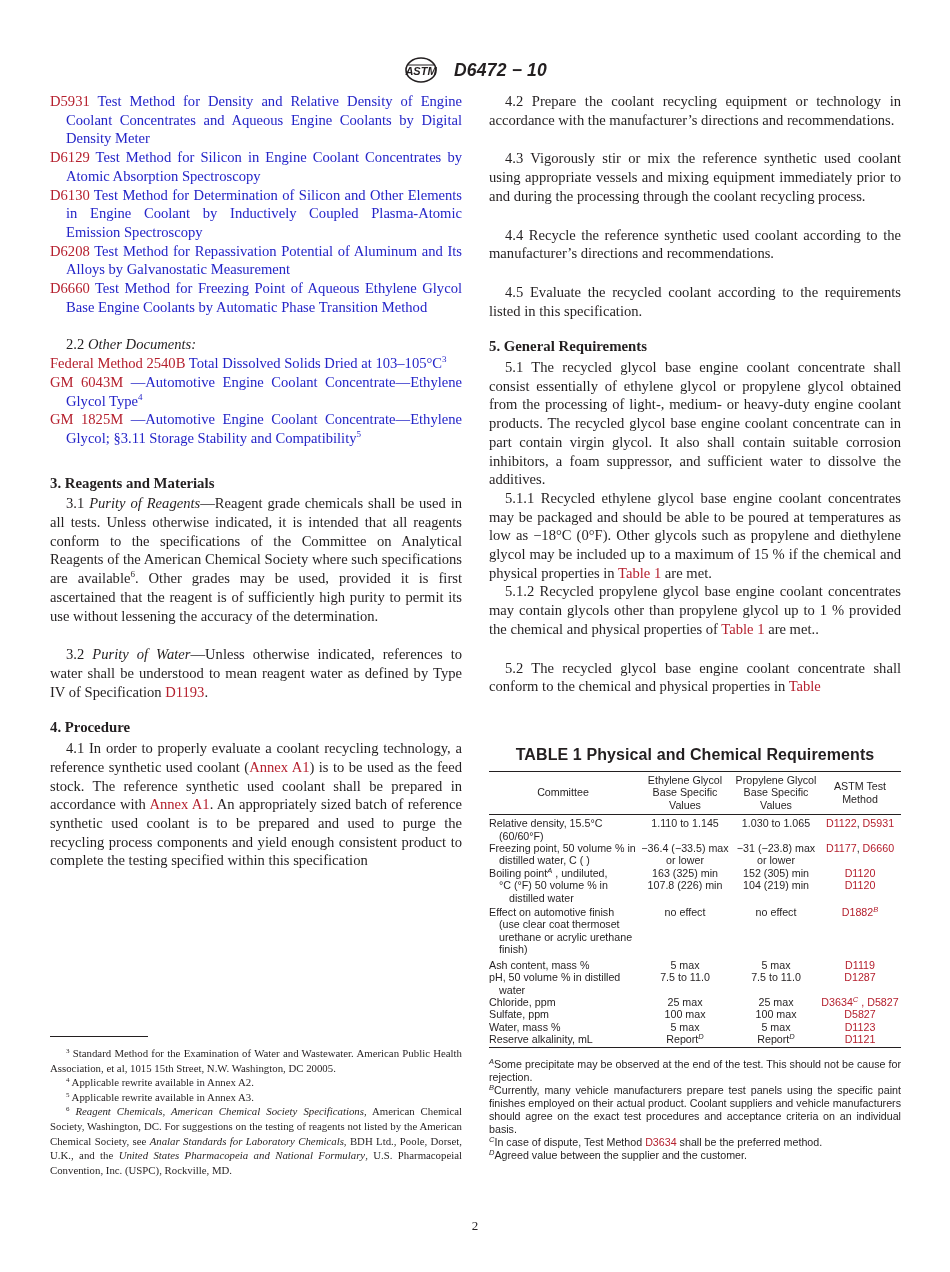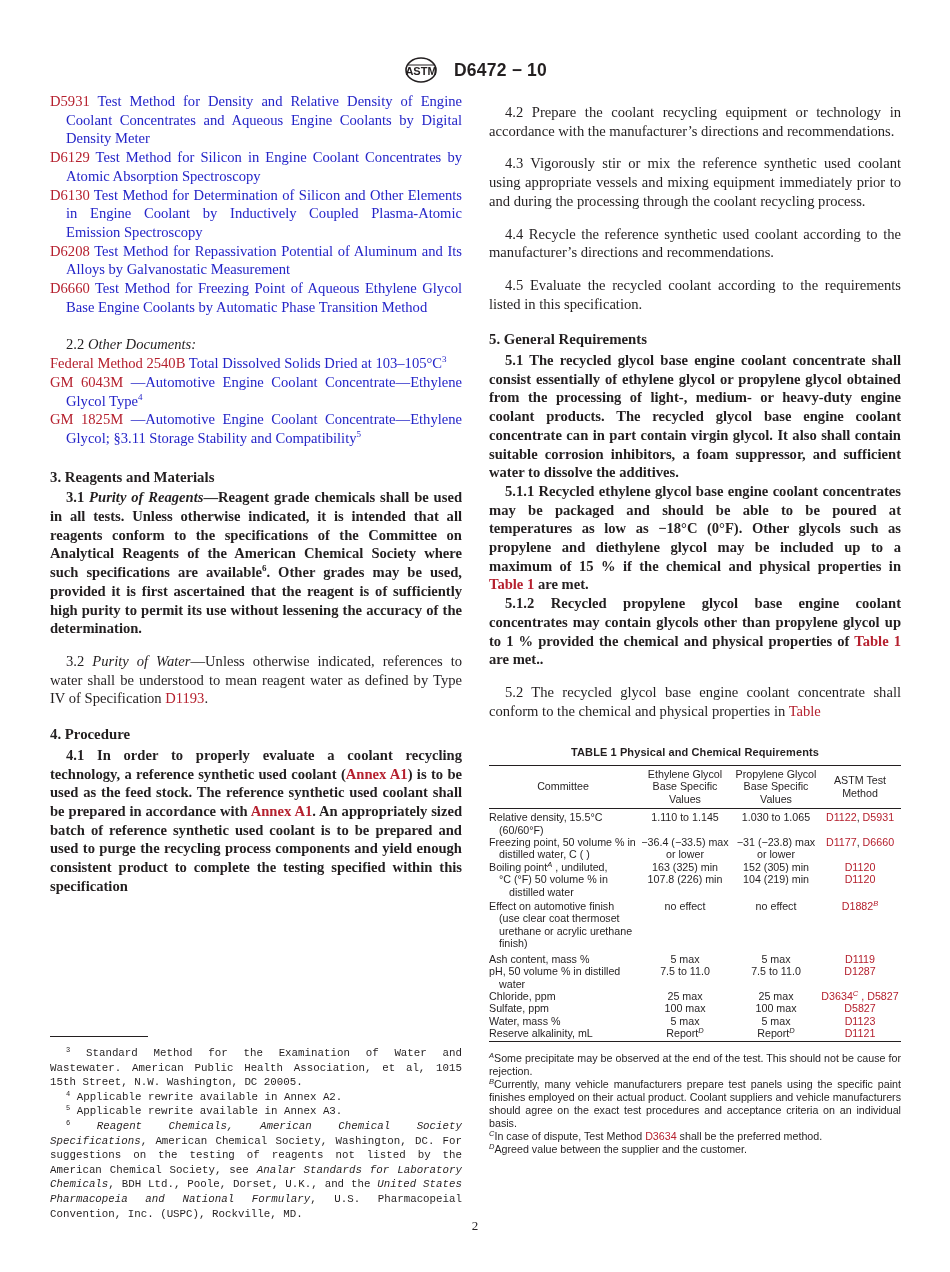--- a/index.html
+++ b/index.html
@@ -1,43 +1,43 @@
 <!DOCTYPE html>
 <html><head>
 <meta charset="utf-8">
 <style>
   * { box-sizing: border-box; margin: 0; padding: 0; }
   html, body { width: 950px; height: 1272px; background: #ffffff; }
   body { position: relative; font-family: "Liberation Serif", serif; color: #231f20; overflow: hidden; }
 
   .header { position: absolute; top: 56px; left: 0; width: 950px; text-align: center; height: 28px; }
-  .header-inner { display: inline-flex; align-items: center; gap: 15px; }
+  .header-inner { display: inline-flex; align-items: center; gap: 15px; font-style: italic; }
   .astm-logo { width: 36px; height: 28px; display: inline-block; }
   .doc-id { font-family: "Liberation Sans", sans-serif; font-weight: bold; font-size: 17.5px; color: #231f20; letter-spacing: 0.2px; }
 
   .col { position: absolute; top: 92px; width: 412px; font-size: 14.6px; line-height: 18.7px; text-align: justify; }
   .col-left { left: 50px; }
   .col-right { left: 489px; }
 
   .ref { padding-left: 16px; text-indent: -16px; text-align: justify; }
   .red { color: #b5202e; }
   .blue-text { color: #2424c8; }
-  .para { text-indent: 16px; margin-top: 14px; text-align: justify; }
-  .para.tight { margin-top: 0; font-weight: bold; }
+  .para { text-indent: 16px; margin-top: 20px; text-align: justify; }
+  .para.tight { margin-top: 0; }
   .heading { font-weight: bold; margin-top: 16px; margin-bottom: 2px; font-size: 14.8px; }
   .it { font-style: italic; }
   sup { font-size: 9px; line-height: 0; vertical-align: 6px; }
 
   .fn-rule { position: absolute; left: 50px; top: 1036px; width: 98px; border-top: 1px solid #231f20; }
   .footnotes { position: absolute; left: 50px; top: 1046px; width: 412px; font-size: 10.8px; line-height: 14.6px; text-align: justify; }
-  .footnotes .fn { text-indent: 16px; font-family: Liberation Mono, monospace; }
+  .footnotes .fn { text-indent: 16px; }
   .footnotes sup { font-size: 7px; vertical-align: 4px; }
 
   .table-wrap { position: absolute; left: 489px; top: 746px; width: 412px; font-family: "Liberation Sans", sans-serif; }
-  .table-title { text-align: center; font-weight: bold; font-size: 11px; margin-bottom: 7px; letter-spacing: 0.1px; }
+  .table-title { text-align: center; font-weight: bold; font-size: 16px; margin-bottom: 7px; letter-spacing: 0.1px; }
   table { width: 100%; border-collapse: collapse; font-size: 10.7px; line-height: 12.4px; }
   thead th { font-weight: normal; text-align: center; vertical-align: middle; padding: 2px 0 3px; border-top: 1.3px solid #231f20; border-bottom: 1px solid #231f20; }
   td { vertical-align: top; padding: 0; }
   td.prop { padding-left: 10px; text-indent: -10px; width: 148px; }
   td.c { text-align: center; }
   td.eg { width: 96px; margin-top: 8px; }
   td.pg { width: 86px; }
   tbody tr.first td { padding-top: 2px; }
   tbody tr.last td { border-bottom: 1.6px solid #231f20; padding-bottom: 1px; }
   td sup, .tnotes sup { font-size: 7.5px; vertical-align: 4px; font-style: italic; }
@@ -64,38 +64,38 @@
   <div class="ref"><a class="red">D6129</a><span class="blue-text"> Test Method for Silicon in Engine Coolant Concentrates by Atomic Absorption Spectroscopy</span></div>
   <div class="ref"><a class="red">D6130</a><span class="blue-text"> Test Method for Determination of Silicon and Other Elements in Engine Coolant by Inductively Coupled Plasma-Atomic Emission Spectroscopy</span></div>
   <div class="ref"><a class="red">D6208</a><span class="blue-text"> Test Method for Repassivation Potential of Aluminum and Its Alloys by Galvanostatic Measurement</span></div>
   <div class="ref"><a class="red">D6660</a><span class="blue-text"> Test Method for Freezing Point of Aqueous Ethylene Glycol Base Engine Coolants by Automatic Phase Transition Method</span></div>
 
   <div class="para" style="margin-top:19px"><span>2.2</span> <span class="it">Other Documents:</span></div>
   <div class="ref"><a class="red">Federal Method 2540B</a><span class="blue-text"> Total Dissolved Solids Dried at 103–105°C</span><sup class="blue-text">3</sup></div>
   <div class="ref"><a class="red">GM 6043M</a><span class="blue-text"> —Automotive Engine Coolant Concentrate—Ethylene Glycol Type</span><sup class="blue-text">4</sup></div>
   <div class="ref"><a class="red">GM 1825M</a><span class="blue-text"> —Automotive Engine Coolant Concentrate—Ethylene Glycol; §3.11 Storage Stability and Compatibility</span><sup class="blue-text">5</sup></div>
 
-  <div class="heading" style="margin-top:20px">3.  Reagents and Materials</div>
+  <div class="heading" style="margin-top:26px">3.  Reagents and Materials</div>
   <div class="para tight"><span>3.1 </span><span class="it">Purity of Reagents</span><span>—Reagent grade chemicals shall be used in all tests. Unless otherwise indicated, it is intended that all reagents conform to the specifications of the Committee on Analytical Reagents of the American Chemical Society where such specifications are available</span><sup>6</sup><span>. Other grades may be used, provided it is first ascertained that the reagent is of sufficiently high purity to permit its use without lessening the accuracy of the determination.</span></div>
   <div class="para"><span>3.2 </span><span class="it">Purity of Water</span><span>—Unless otherwise indicated, references to water shall be understood to mean reagent water as defined by Type IV of Specification </span><a class="red">D1193</a><span>.</span></div>
 
   <div class="heading" style="margin-top:17px">4.  Procedure</div>
   <div class="para tight"><span>4.1 In order to properly evaluate a coolant recycling technology, a reference synthetic used coolant (</span><a class="red">Annex A1</a><span>) is to be used as the feed stock. The reference synthetic used coolant shall be prepared in accordance with </span><a class="red">Annex A1</a><span>. An appropriately sized batch of reference synthetic used coolant is to be prepared and used to purge the recycling process components and yield enough consistent product to complete the testing specified within this specification</span></div>
 </div>
 
 <div class="fn-rule"></div>
 <div class="footnotes">
   <div class="fn"><sup>3</sup><span> Standard Method for the Examination of Water and Wastewater. American Public Health Association, et al, 1015 15th Street, N.W. Washington, DC 20005.</span></div>
   <div class="fn"><sup>4</sup><span> Applicable rewrite available in Annex A2.</span></div>
   <div class="fn"><sup>5</sup><span> Applicable rewrite available in Annex A3.</span></div>
   <div class="fn"><sup>6</sup> <span class="it">Reagent Chemicals, American Chemical Society Specifications</span><span>, American Chemical Society, Washington, DC. For suggestions on the testing of reagents not listed by the American Chemical Society, see </span><span class="it">Analar Standards for Laboratory Chemicals</span><span>, BDH Ltd., Poole, Dorset, U.K., and the </span><span class="it">United States Pharmacopeia and National Formulary</span><span>, U.S. Pharmacopeial Convention, Inc. (USPC), Rockville, MD.</span></div>
 </div>
 
 <div class="col col-right">
-  <div class="para" style="margin-top:11px">4.2 Prepare the coolant recycling equipment or technology in accordance with the manufacturer’s directions and recommendations.</div>
+  <div class="para" style="margin-top:0">4.2 Prepare the coolant recycling equipment or technology in accordance with the manufacturer’s directions and recommendations.</div>
   <div class="para">4.3 Vigorously stir or mix the reference synthetic used coolant using appropriate vessels and mixing equipment immediately prior to and during the processing through the coolant recycling process.</div>
   <div class="para">4.4 Recycle the reference synthetic used coolant according to the manufacturer’s directions and recommendations.</div>
   <div class="para">4.5 Evaluate the recycled coolant according to the requirements listed in this specification.</div>
 
   <div class="heading" style="margin-top:17px">5.  General Requirements</div>
   <div class="para tight">5.1 The recycled glycol base engine coolant concentrate shall consist essentially of ethylene glycol or propylene glycol obtained from the processing of light-, medium- or heavy-duty engine coolant products. The recycled glycol base engine coolant concentrate can in part contain virgin glycol. It also shall contain suitable corrosion inhibitors, a foam suppressor, and sufficient water to dissolve the additives.</div>
   <div class="para tight"><span>5.1.1  Recycled ethylene glycol base engine coolant concentrates may be packaged and should be able to be poured at temperatures as low as −18°C (0°F). Other glycols such as propylene and diethylene glycol may be included up to a maximum of 15 % if the chemical and physical properties in </span><a class="red">Table 1</a><span> are met.</span></div>
   <div class="para tight"><span>5.1.2 Recycled propylene glycol base engine coolant concentrates may contain glycols other than propylene glycol up to 1 % provided the chemical and physical properties of </span><a class="red">Table 1</a><span> are met..</span></div>
   <div class="para"><span>5.2 The recycled glycol base engine coolant concentrate shall conform to the chemical and physical properties in </span><a class="red">Table</a></div>
 </div>

